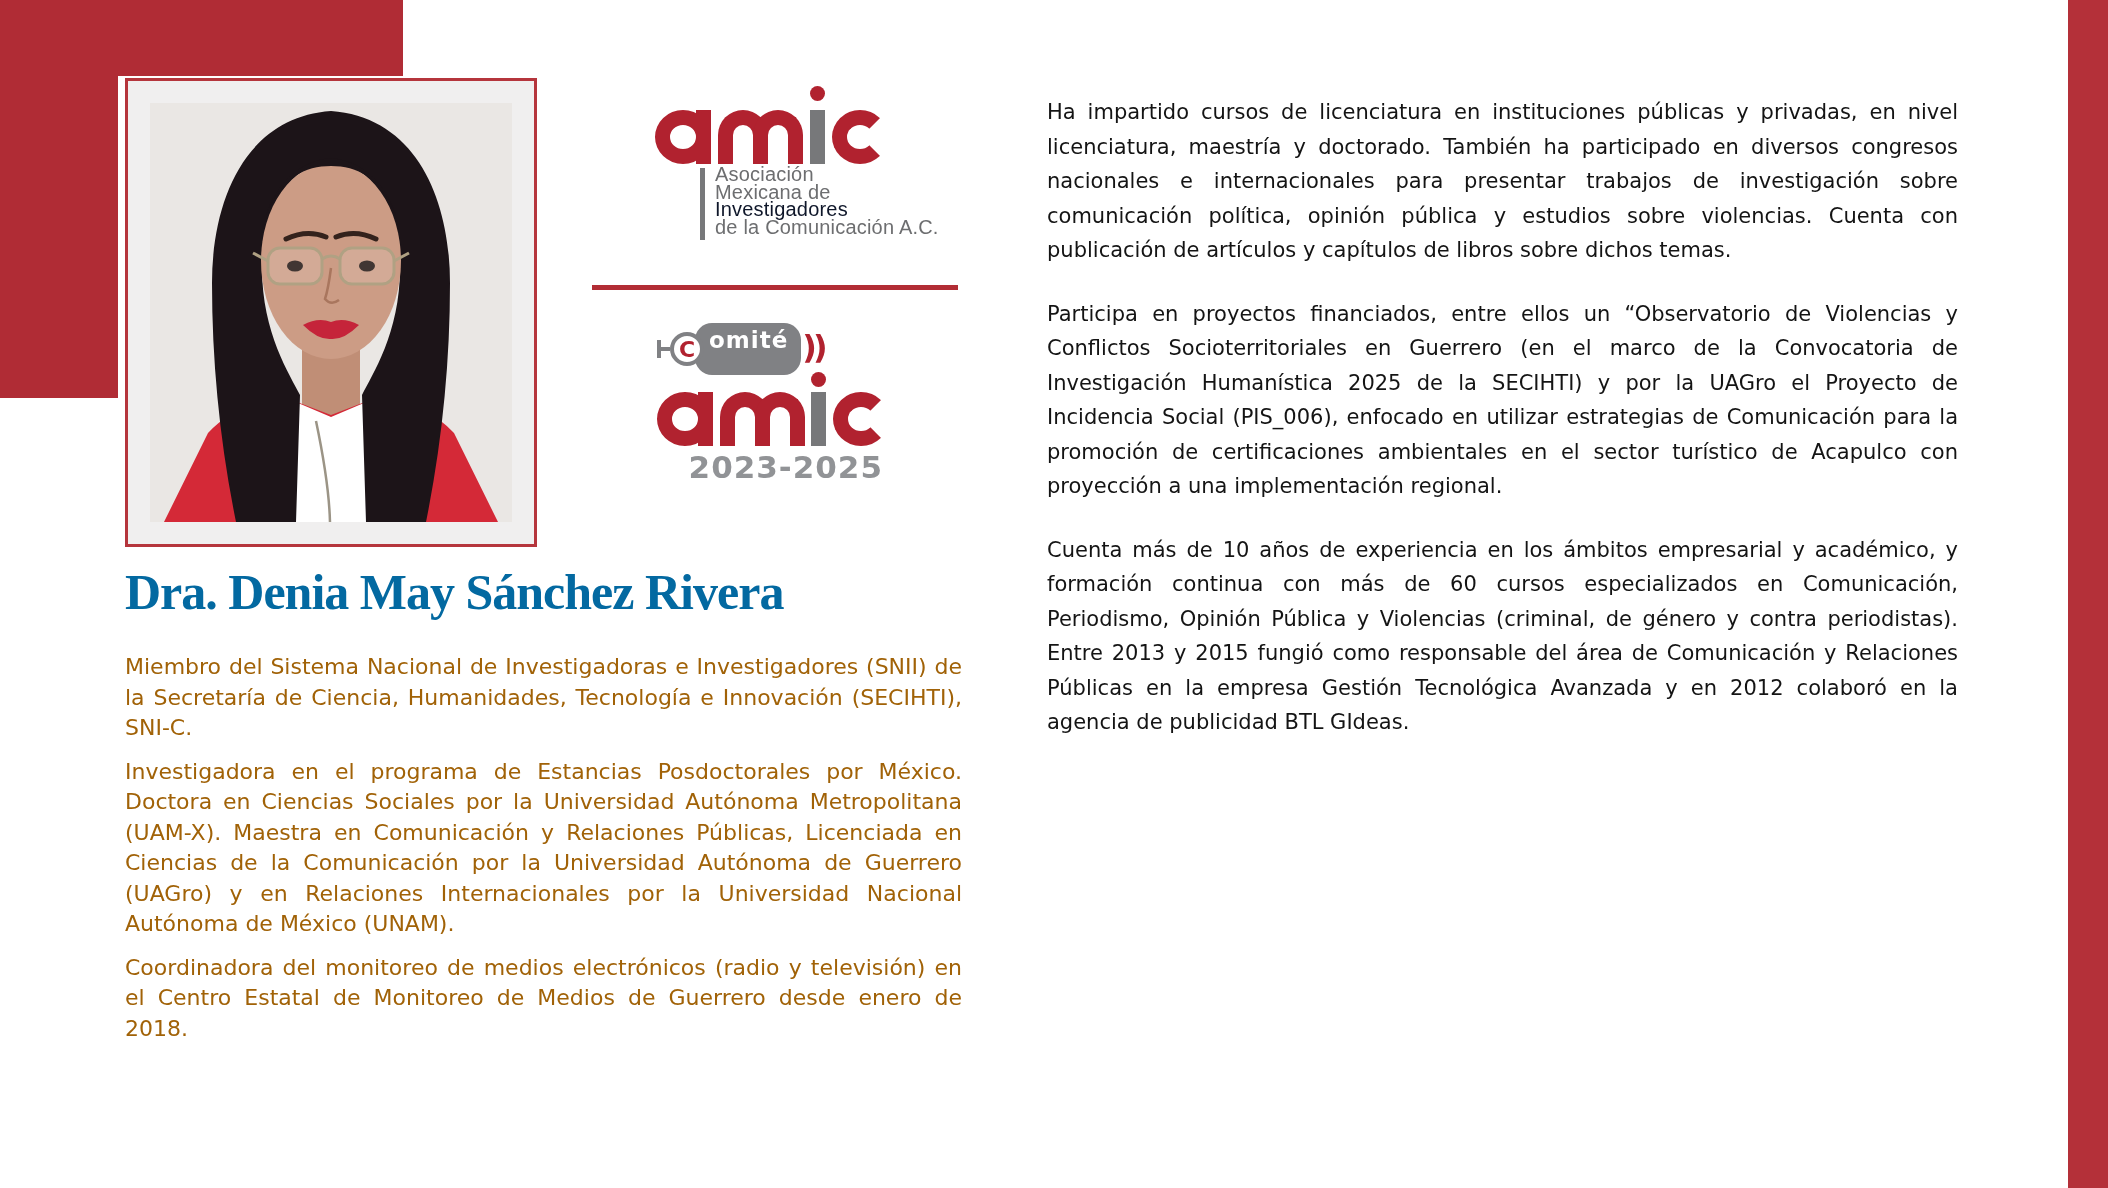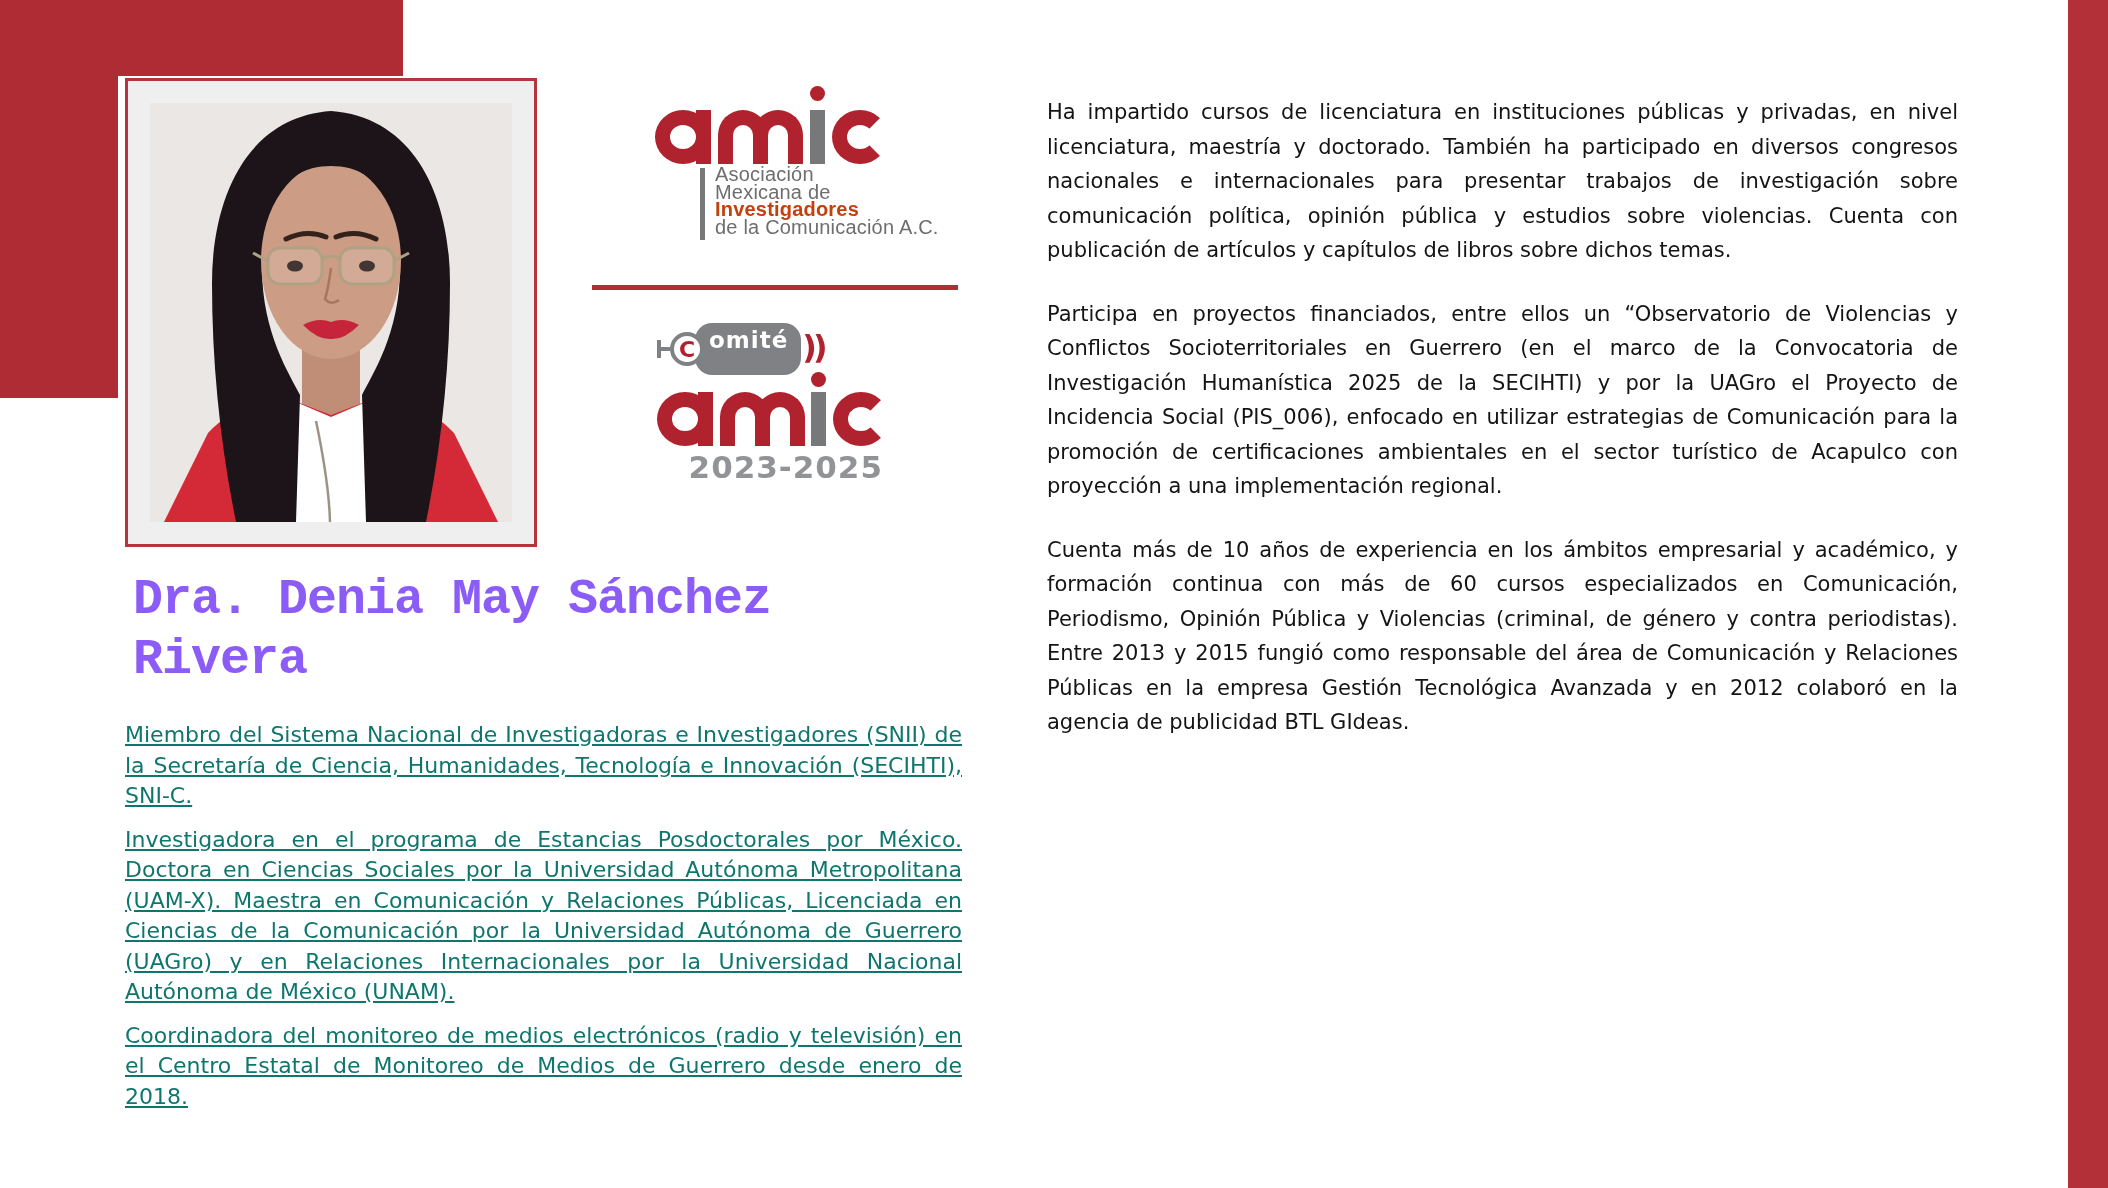--- a/index.html
+++ b/index.html
@@ -32,21 +32,21 @@
   .lt-i .dot{position:absolute;left:0;top:-24px;width:15px;height:15px;border-radius:50%;background:#b1222f;}
   .lt-c{width:56px;}
   .lt-c .ringc{position:absolute;inset:0;border:15px solid #b1222f;border-right-color:transparent;
                border-radius:50%;box-sizing:border-box;}
 
   .amic-block{position:absolute;left:655px;top:86px;}
   .amic-subtext{position:absolute;left:700px;top:166px;display:flex;gap:10px;}
   .amic-subtext .vbar{width:5px;height:72px;background:#77787a;margin-top:2px;}
   .amic-subtext .lines{font-family:"Liberation Sans",sans-serif;font-size:20px;line-height:17.5px;
                        color:#6d6e70;letter-spacing:0.2px;}
-  .amic-subtext .lines .red{color:#c2410c;font-weight:bold;}
+  .amic-subtext .lines .red{color:#0f172a;font-weight:normal;}
 
   .divider{position:absolute;left:592px;top:285px;width:366px;height:5px;background:#b22d35;}
 
   
   .comite-block{position:absolute;left:657px;top:330px;width:232px;}
   .comite-row{display:flex;align-items:center;height:38px;}
   .stand-v{width:4px;height:18px;background:#808184;}
   .stand-h{width:9px;height:4px;background:#808184;}
   .c-badge{width:34px;height:34px;border-radius:50%;background:#fff;border:4px solid #808184;
            box-sizing:border-box;display:flex;align-items:center;justify-content:center;
@@ -57,25 +57,25 @@
           font-family:"DejaVu Sans",sans-serif;font-weight:bold;font-size:23px;letter-spacing:1px;}
   .waves{color:#b1222f;font-family:"DejaVu Sans",sans-serif;font-weight:bold;font-size:32px;
          letter-spacing:-4px;margin-left:1px;padding-bottom:4px;}
   .amic-row2{margin-top:0px;}
   .amic-row2 .lt-i .dot{top:-20px;}
   .comite-years{margin-top:3px;width:226px;text-align:right;font-family:"DejaVu Sans",sans-serif;
                 font-weight:bold;font-size:31px;color:#919396;letter-spacing:1px;}
 
   
   .left-col{position:absolute;left:125px;top:562px;width:841px;}
-  .profile-name{margin:8px;font-family:Liberation Mono, monospace;font-weight:bold;
-                font-size:50px;line-height:60px;color:#8b5cf6;letter-spacing:-1px;}
+  .profile-name{margin:0;font-family:Liberation Serif, serif;font-weight:bold;
+                font-size:50px;line-height:60px;color:#0369a1;letter-spacing:-1px;}
   .profile-contact{margin:6px 0 0 0;font-family:"Liberation Sans",sans-serif;
                    font-size:27px;line-height:34px;color:#bb3840;text-decoration:none;display:block;}
-  .left-col .bio{margin:0 4px 13px 0;font-size:22px;line-height:30.5px;text-align:justify;color:#0f766e;text-decoration:underline;}
+  .left-col .bio{margin:0 4px 13px 0;font-size:22px;line-height:30.5px;text-align:justify;color:#a16207;}
   .left-col .bio:first-of-type{margin-top:30px;}
 
   
   .right-col{position:absolute;left:1047px;top:95px;width:911px;}
   .right-col .bio{margin:0 0 29px 0;font-size:21px;line-height:34.5px;text-align:justify;color:#141414;}
 </style>
 </head>
 <body>
 
 <div class="page">

